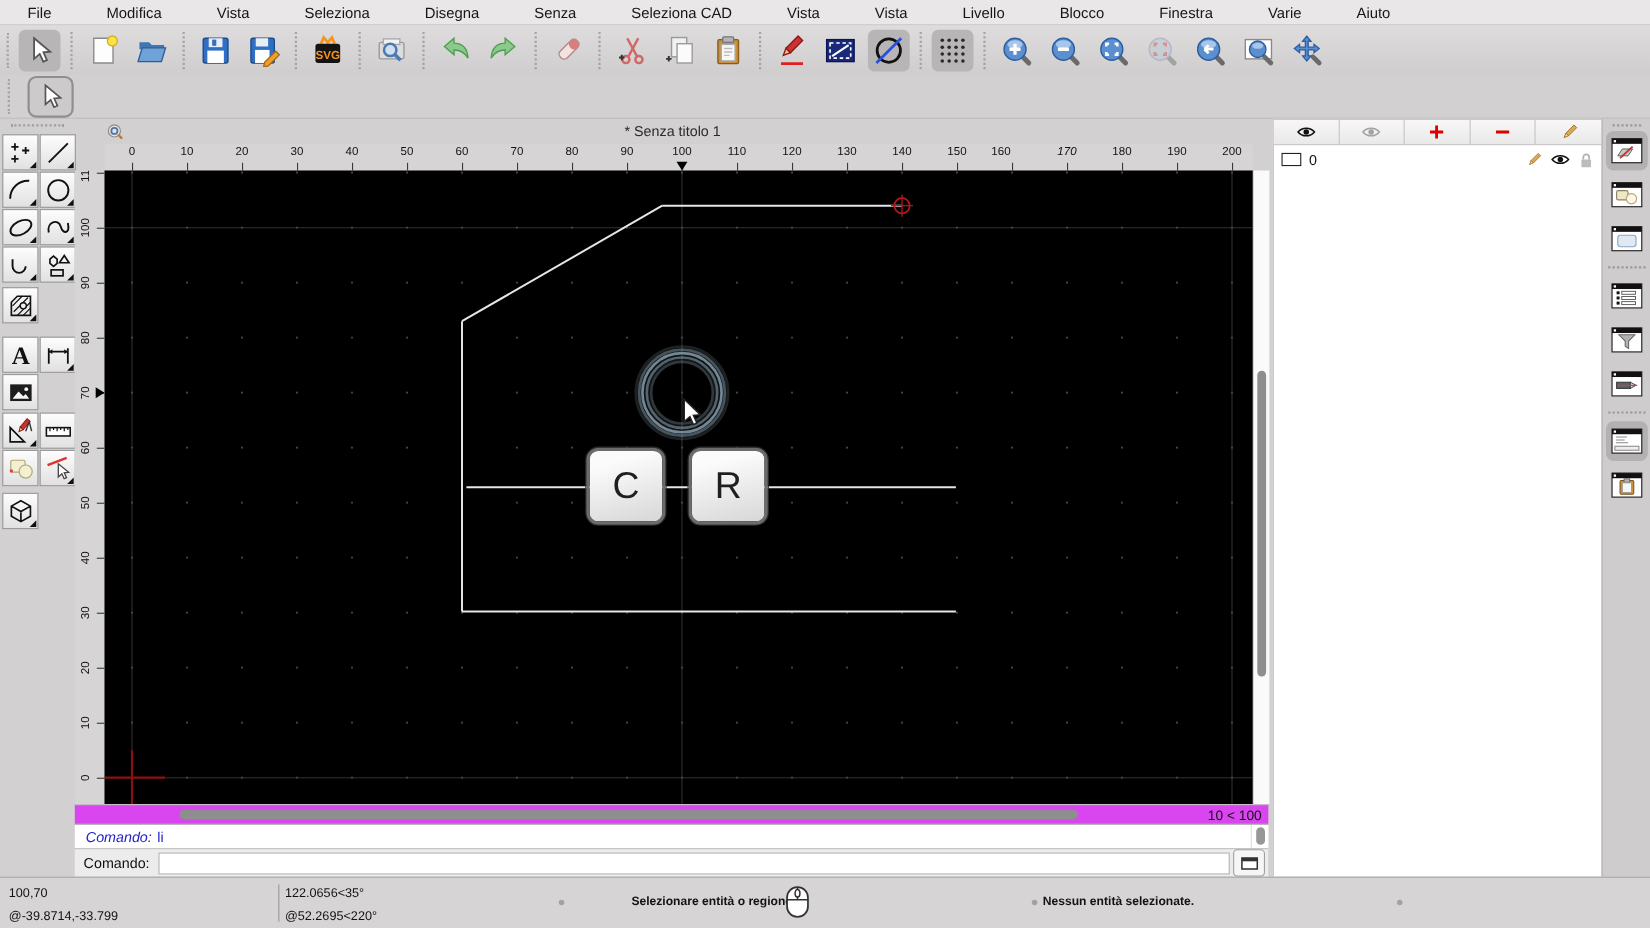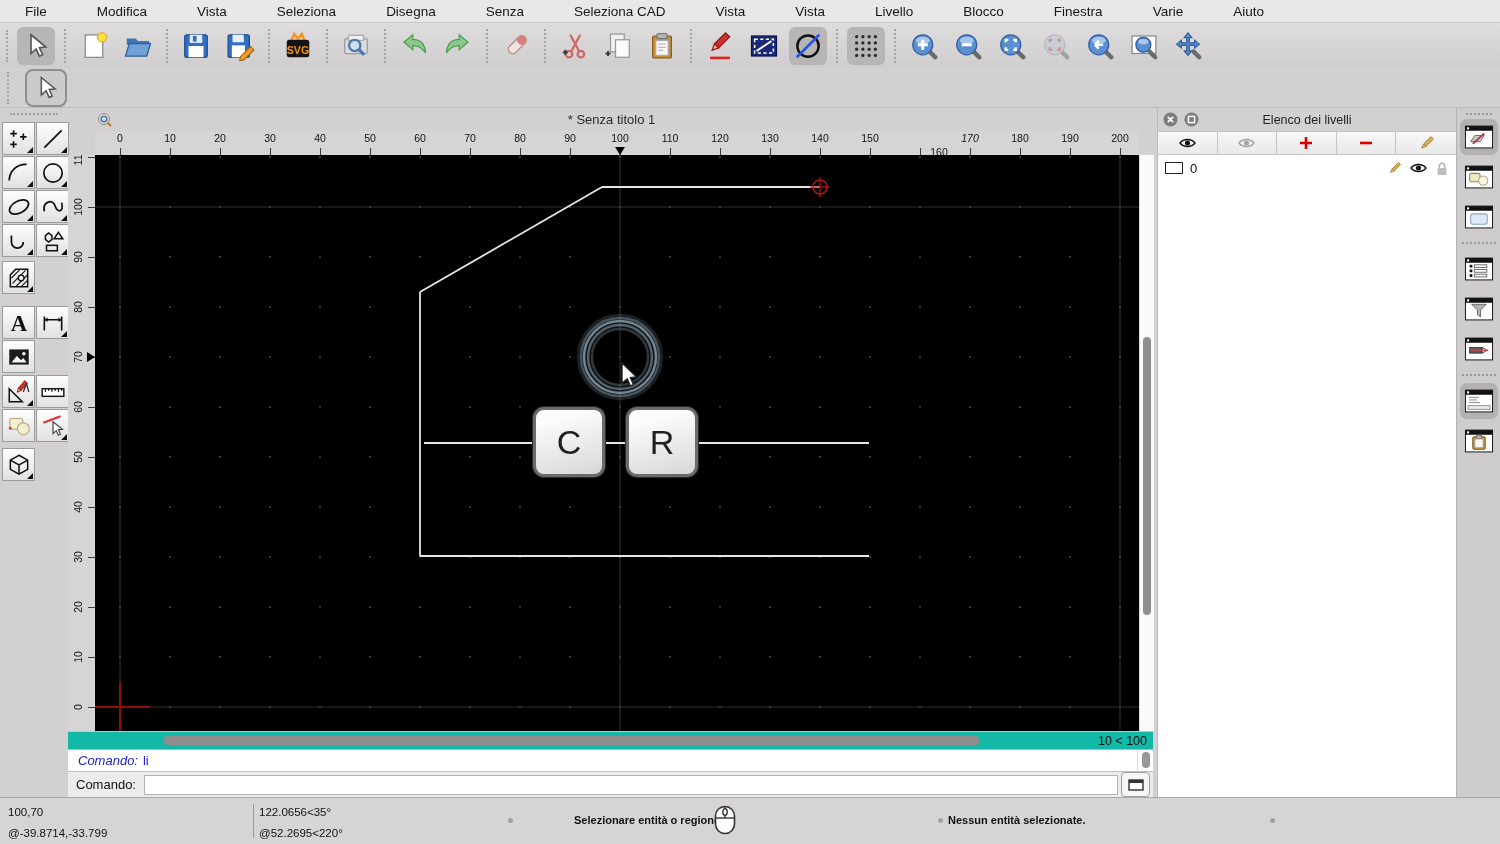--- a/index.html
+++ b/index.html
@@ -48,21 +48,21 @@
   .vmarker{position:absolute;right:0;width:0;height:0;border-top:5.5px solid transparent;
            border-bottom:5.5px solid transparent;border-left:8px solid #000;transform:translateY(-50%)}
   .canvas{position:absolute;left:95px;top:155px;width:1044px;height:576px;background:#000;overflow:hidden}
   .canvas svg{position:absolute;left:0;top:0}
   .keycap{position:absolute;width:66px;height:64px;border:3px solid #6b6b6b;border-radius:11px;
           background:linear-gradient(165deg,#fbfbfb 20%,#d7d7d7);box-shadow:0 0 0 1px #2a2a2a;
           display:flex;align-items:center;justify-content:center;font-size:34px;color:#1f1f1f}
   
   .vscroll{position:absolute;left:1139px;top:155px;width:14px;height:576px;background:#fafafa;border-left:1px solid #d8d6d7}
   .vthumb{position:absolute;left:3px;width:8px;border-radius:4px;background:#8e8e8e}
-  .hscrollrow{position:absolute;left:68px;top:731px;width:1085px;height:18px;background:#14b8a6;border-top:1px solid #c8c6c7}
+  .hscrollrow{position:absolute;left:68px;top:731px;width:1085px;height:18px;background:#d946ef;border-top:1px solid #c8c6c7}
   .hthumb{position:absolute;top:4px;height:9px;border-radius:5px;background:#8e8e8e}
   .zoominfo{position:absolute;right:6px;top:2px;font-size:12.5px;color:#111}
   .history{position:absolute;left:68px;top:749px;width:1085px;height:22px;background:#fff;
            border-top:1px solid #b8b6b7;display:flex;align-items:center;padding-left:10px;box-sizing:border-box;
            font-size:13px;color:#2121c8}
   .hist-label{font-style:italic;margin-right:5px}
   .hist-scroll{position:absolute;right:0;top:0;width:15px;height:22px;background:#fff;border-left:1px solid #ddd}
   .hist-thumb{position:absolute;right:3px;top:2px;width:8px;height:16px;border-radius:4px;background:#979797}
   .cmdrow{position:absolute;left:68px;top:771px;width:1085px;height:26px;background:#ececec;
           border-top:1px solid #c2c0c1;display:flex;align-items:center;box-sizing:border-box}
@@ -469,21 +469,21 @@
     <div class="hlabel" style="left: 575px;">110</div>
     <div class="htick" style="left: 625px;"></div>
     <div class="hlabel" style="left: 625px;">120</div>
     <div class="htick" style="left: 675px;"></div>
     <div class="hlabel" style="left: 675px;">130</div>
     <div class="htick" style="left: 725px;"></div>
     <div class="hlabel" style="left: 725px;">140</div>
     <div class="htick" style="left: 775px;"></div>
     <div class="hlabel" style="left: 775px;">150</div>
     <div class="htick" style="left: 825px;"></div>
-    <div class="hlabel" style="left: 844px; margin-top: 14px;">160</div>
+    <div class="hlabel" style="left: 815px;">160</div>
     <div class="htick" style="left: 875px;"></div>
     <div class="hlabel" style="left: 875px; font-style: italic;">170</div>
     <div class="htick" style="left: 925px;"></div>
     <div class="hlabel" style="left: 925px;">180</div>
     <div class="htick" style="left: 975px;"></div>
     <div class="hlabel" style="left: 975px;">190</div>
     <div class="htick" style="left: 1025px;"></div>
     <div class="hlabel" style="left: 1025px;">200</div>
     <div class="hmarker" style="left: 525px;"></div>
   </div>
@@ -820,31 +820,20 @@
   <input class="cmdinput" type="text" value="" style="">
   <div class="cmdwinbtn">
     <svg width="16" height="12" viewBox="0 0 16 12">
         <rect x="1" y="1" width="14" height="10" fill="#fff" stroke="#333" stroke-width="1.4"></rect>
         <rect x="1" y="1" width="14" height="3" fill="#333"></rect>
       </svg>
   </div>
 </div>
 
 <div class="rpanel">
-  <div class="rtitle">
-    <svg class="rbtn-close" width="15" height="15" viewBox="0 0 15 15">
-        <circle cx="7.5" cy="7.5" r="7" fill="#7e7c7d"></circle>
-        <path d="M4.8 4.8l5.4 5.4M10.2 4.8L4.8 10.2" stroke="#fff" stroke-width="1.7"></path>
-      </svg>
-    <svg class="rbtn-float" width="15" height="15" viewBox="0 0 15 15">
-        <circle cx="7.5" cy="7.5" r="7" fill="#7e7c7d"></circle>
-        <rect x="4.4" y="4.4" width="6.2" height="6.2" fill="none" stroke="#fff" stroke-width="1.5"></rect>
-      </svg>
-    <span>Elenco dei livelli</span>
-  </div>
   <div class="rtoolbar">
     <div class="rtbtn">
       <svg width="19" height="14" viewBox="0 0 20 15">
           <path d="M2 7.5C6 2.5 14 2.5 18 7.5 14 12.5 6 12.5 2 7.5z" fill="none" stroke="#111" stroke-width="1.5"></path>
           <circle cx="10" cy="7.5" r="2.7" fill="#111"></circle>
         </svg>
     </div>
     <div class="rtbtn">
       <svg width="19" height="14" viewBox="0 0 20 15">
           <path d="M2 7.5C6 2.5 14 2.5 18 7.5 14 12.5 6 12.5 2 7.5z" fill="none" stroke="#a2a2a2" stroke-width="1.5"></path>

